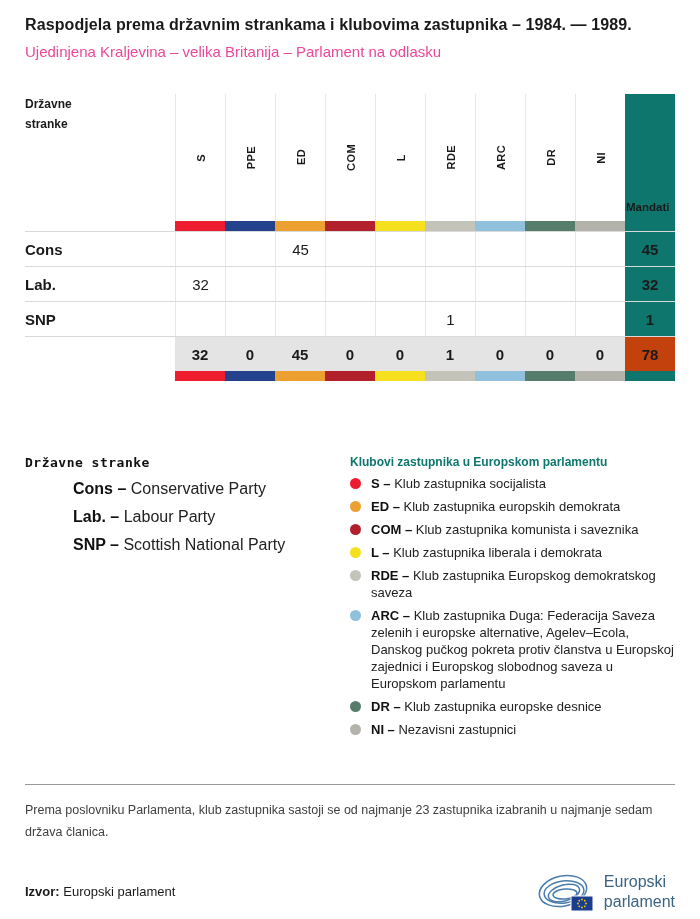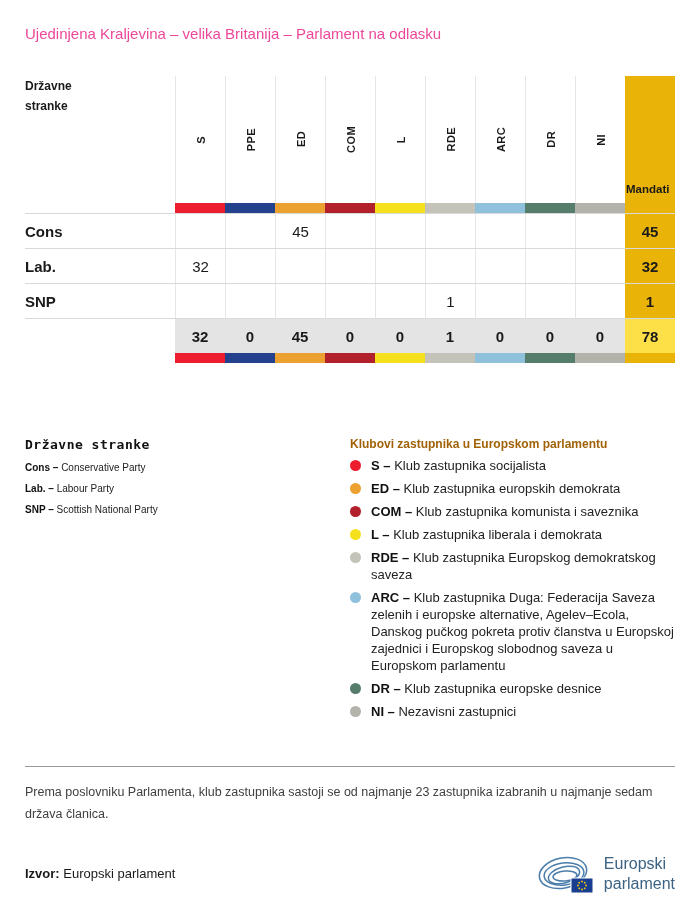--- a/index.html
+++ b/index.html
@@ -13,54 +13,55 @@
   h1 { font-size: 16px; font-weight: 700; letter-spacing: .1px; }
   .subtitle { margin-top: 9px; font-size: 15px; font-weight: 400; color: #ec4899; }
 
   
   .tbl { margin-top: 34px; width: 650px; }
   .trow { display: grid; grid-template-columns: 150px repeat(9, 50px) 50px; }
   .thead { height: 127px; }
   .thead .pcol { display: flex; flex-direction: column; padding-bottom: 6px; font-weight: 700; font-size: 12px; line-height: 1.7; }
   .thead .gcol { display: flex; align-items: center; justify-content: center; border-left: 1px solid #e6e6e6; }
   .vlabel { writing-mode: vertical-rl; transform: rotate(180deg); font-weight: 700; font-size: 11px; letter-spacing: .4px; }
-  .mcol { background: #eab308; }
+  .mcol { background: #0f766e; }
   .thead .mcol { display: flex; align-items: flex-end; padding: 0 0 8px 1px; font-weight: 700; font-size: 11.5px; }
   .tbar { height: 10px; }
   .tdata, .ttotal { height: 35px; border-top: 1px solid #d9d9d9; font-size: 15px; }
   .tdata .pcol { display: flex; align-items: center; font-weight: 700; }
   .tdata .gcol { display: flex; align-items: center; justify-content: center; border-left: 1px solid #e6e6e6; }
   .tdata .mcol, .ttotal .mcol { display: flex; align-items: center; justify-content: center; font-weight: 700; }
   .ttotal .gcol { background: #e4e4e4; display: flex; align-items: center; justify-content: center; font-weight: 700; }
-  .ttotal .mcol { background: #fde047; }
+  .ttotal .mcol { background: #c2410c; }
 
   
   .legends { display: flex; margin-top: 74px; }
   .legend-left { width: 325px; }
   .legend-left h3 { font-family: "DejaVu Sans Mono", monospace; font-size: 13px; font-weight: 700; letter-spacing: .5px; color: #111; }
-  .litem { margin-top: 10px; font-size: 10px; color: #222; }
+  .litem { margin-top: 10px; font-size: 16px; color: #222; margin-left: 48px; }
   .litem b { font-weight: 700; color: #111; }
   .legend-right { width: 325px; }
-  .legend-right h4 { font-size: 12px; font-weight: 700; color: #a16207; }
+  .legend-right h4 { font-size: 12px; font-weight: 700; color: #0f766e; }
   .gitem { display: flex; margin-top: 6px; font-size: 13px; line-height: 17px; color: #222; }
   .dot { width: 11px; height: 11px; border-radius: 50%; flex: 0 0 11px; margin: 3px 10px 0 0; }
   .gitem .txt b { font-weight: 700; color: #111; }
 
   
   .footnote { margin-top: 46px; border-top: 1px solid #999; padding-top: 15px; font-size: 12.5px; line-height: 1.75; color: #404040; }
   .source-row { display: flex; justify-content: space-between; align-items: center; margin-top: 26px; }
   .source { font-size: 13px; }
   .source b { font-weight: 700; }
   .logo { display: flex; align-items: center; gap: 9px; }
   .logo-text { font-size: 16px; line-height: 20px; color: #3c6383; }
 </style>
 </head>
 <body>
 
 <header>
+  <h1>Raspodjela prema državnim strankama i klubovima zastupnika – 1984. — 1989.</h1>
   <div class="subtitle">Ujedinjena Kraljevina – velika Britanija – Parlament na odlasku</div>
 </header>
 
 <section class="tbl">
 
   <div class="trow thead">
     <div class="pcol">
       <span>Državne</span>
       <span>stranke</span>
     </div>

